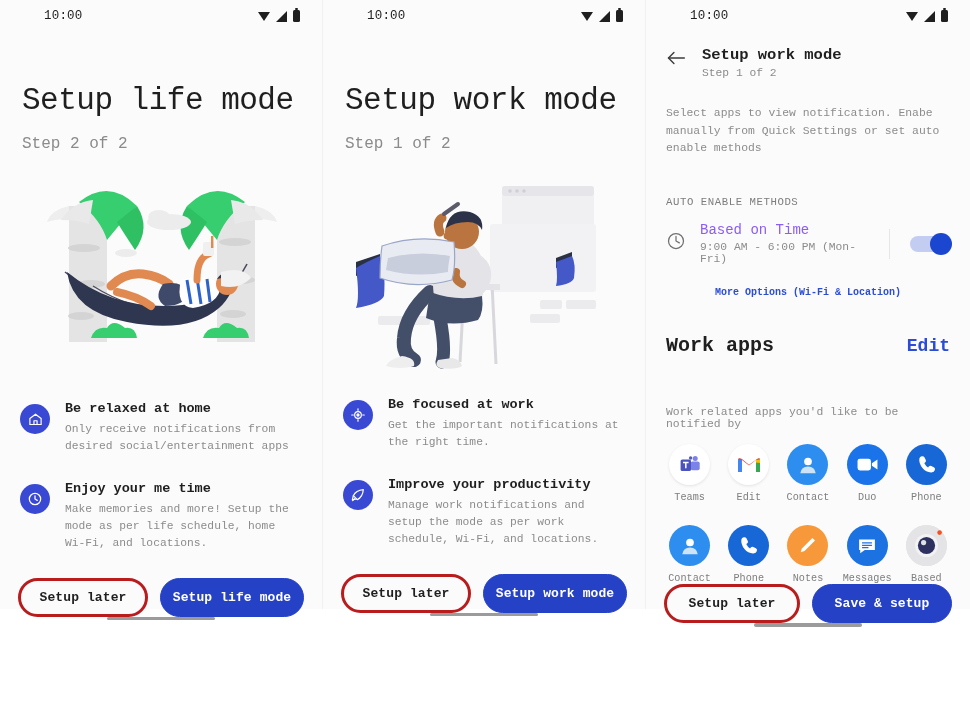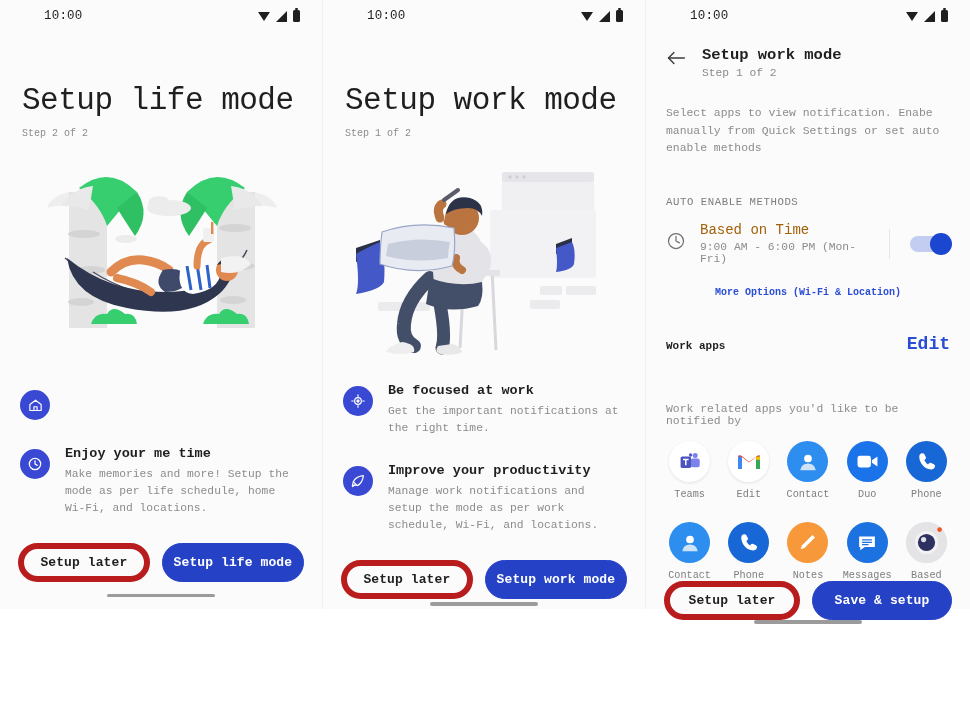--- a/index.html
+++ b/index.html
@@ -44,21 +44,21 @@
     content: ""; position: absolute; top: -2.5px; left: 2px;
     width: 3px; height: 2px; background: #1f1f1f; border-radius: 1px;
   }
 
   
   .hero { padding: 52px 22px 0 22px; }
   .hero-title {
     font-size: 31px; font-weight: 400; color: #1f1f1f;
     letter-spacing: -0.5px; line-height: 1.1;
   }
-  .hero-step { font-size: 10px; color: #8b8b8b; margin-top: 10px; }
+  .hero-step { font-size: 16px; color: #8b8b8b; margin-top: 17px; }
 
   
   .illus { flex: 0 0 auto; display: flex; align-items: center; justify-content: center; }
   .illus svg { display: block; }
 
   
   .features { padding: 0 20px; }
   .feature { display: flex; gap: 15px; margin-bottom: 26px; }
   .fbadge {
     flex: 0 0 30px; width: 30px; height: 30px; border-radius: 50%;
@@ -74,21 +74,21 @@
   .btnrow {
     display: flex; gap: 12px; padding: 0 18px 0 18px;
     align-items: center; justify-content: center;
   }
   .btn {
     height: 39px; border-radius: 22px; display: flex; align-items: center;
     justify-content: center; font-size: 13px; font-weight: 700;
     letter-spacing: .1px; cursor: pointer; white-space: nowrap;
   }
   .btn-ghost {
-    background: #fbfbfb; border: 6px solid #b91c1c; color: #1f1f1f;
+    background: #fbfbfb; border: 3px solid #b91c1c; color: #1f1f1f;
     padding: 0 26px; min-width: 130px;
   }
   .btn-primary {
     background: #2541c6; border: 1px solid #2541c6; color: #ffffff;
     padding: 0 24px; min-width: 140px;
   }
   .homebar {
     height: 30px; display: flex; align-items: center; justify-content: center;
   }
   .homebar i {
@@ -107,40 +107,40 @@
   .divider { height: 1px; background: #e9e9e9; margin: 18px 20px 0 20px; }
   .sectioncap {
     font-size: 10.7px; color: #7d7d7d; letter-spacing: .55px;
     padding: 20px 20px 0 20px;
   }
   .timerow {
     display: flex; align-items: center; gap: 14px; padding: 14px 20px 0 20px;
   }
   .clockicon { flex: 0 0 20px; }
   .timetexts { flex: 1 1 auto; }
-  .timetitle { font-size: 14px; color: #a16207; font-weight: 400; }
+  .timetitle { font-size: 14px; color: #8b5cf6; font-weight: 400; }
   .timesub { font-size: 11.3px; color: #8c8c8c; margin-top: 3px; }
   .vsep { width: 1px; height: 30px; background: #e6e6e6; margin-right: 6px; }
   .toggle {
     width: 40px; height: 16px; border-radius: 9px; background: #c3cdf2;
     position: relative; cursor: pointer; flex: 0 0 40px;
   }
   .toggle i {
     position: absolute; right: -2px; top: -3px; width: 22px; height: 22px;
     border-radius: 50%; background: #1a46d0;
   }
   .morelink {
     font-size: 10px; font-weight: 700; color: #2a4cd7;
     padding: 22px 20px 0 20px; cursor: pointer; text-align: center;
   }
   .workhead {
     display: flex; align-items: baseline; justify-content: space-between;
     padding: 16px 20px 0 20px;
   }
-  .worktitle { font-size: 11px; font-weight: 700; color: #1f1f1f; }
+  .worktitle { font-size: 20px; font-weight: 700; color: #1f1f1f; }
   .editlink { font-size: 18px; font-weight: 700; color: #2a4cd7; cursor: pointer; }
   .worksub { font-size: 11.4px; color: #8c8c8c; padding: 5px 20px 0 20px; margin-top: 44px; }
   .appgrid {
     display: grid; grid-template-columns: repeat(5, 1fr);
     padding: 14px 14px 0 14px; 
   }
   .app { display: flex; flex-direction: column; align-items: center; cursor: pointer; }
   .appicon {
     width: 41px; height: 41px; border-radius: 50%;
     display: flex; align-items: center; justify-content: center;
@@ -221,20 +221,24 @@
     </div>
 
     <div class="features" style="margin-top:26px;">
       <div class="feature">
         <div class="fbadge">
           <svg width="15" height="15" viewBox="0 0 24 24" fill="none" stroke="#ffffff" stroke-width="1.9" stroke-linecap="round" stroke-linejoin="round">
             <path d="M3 10.5 L12 3.5 L21 10.5 V20 H3 Z"></path>
             <path d="M9.5 20 v-6 h5 v6"></path>
           </svg>
         </div>
+        <div>
+          <div class="ftitle">Be relaxed at home</div>
+          <div class="fdesc">Only receive notifications from desired social/entertainment apps</div>
+        </div>
       </div>
       <div class="feature">
         <div class="fbadge">
           <svg width="16" height="16" viewBox="0 0 24 24" fill="none" stroke="#ffffff" stroke-width="1.9" stroke-linecap="round">
             <circle cx="12" cy="12" r="8.5"></circle>
             <path d="M12 7.2 V12 L15.4 14"></path>
           </svg>
         </div>
         <div>
           <div class="ftitle">Enjoy your me time</div>

